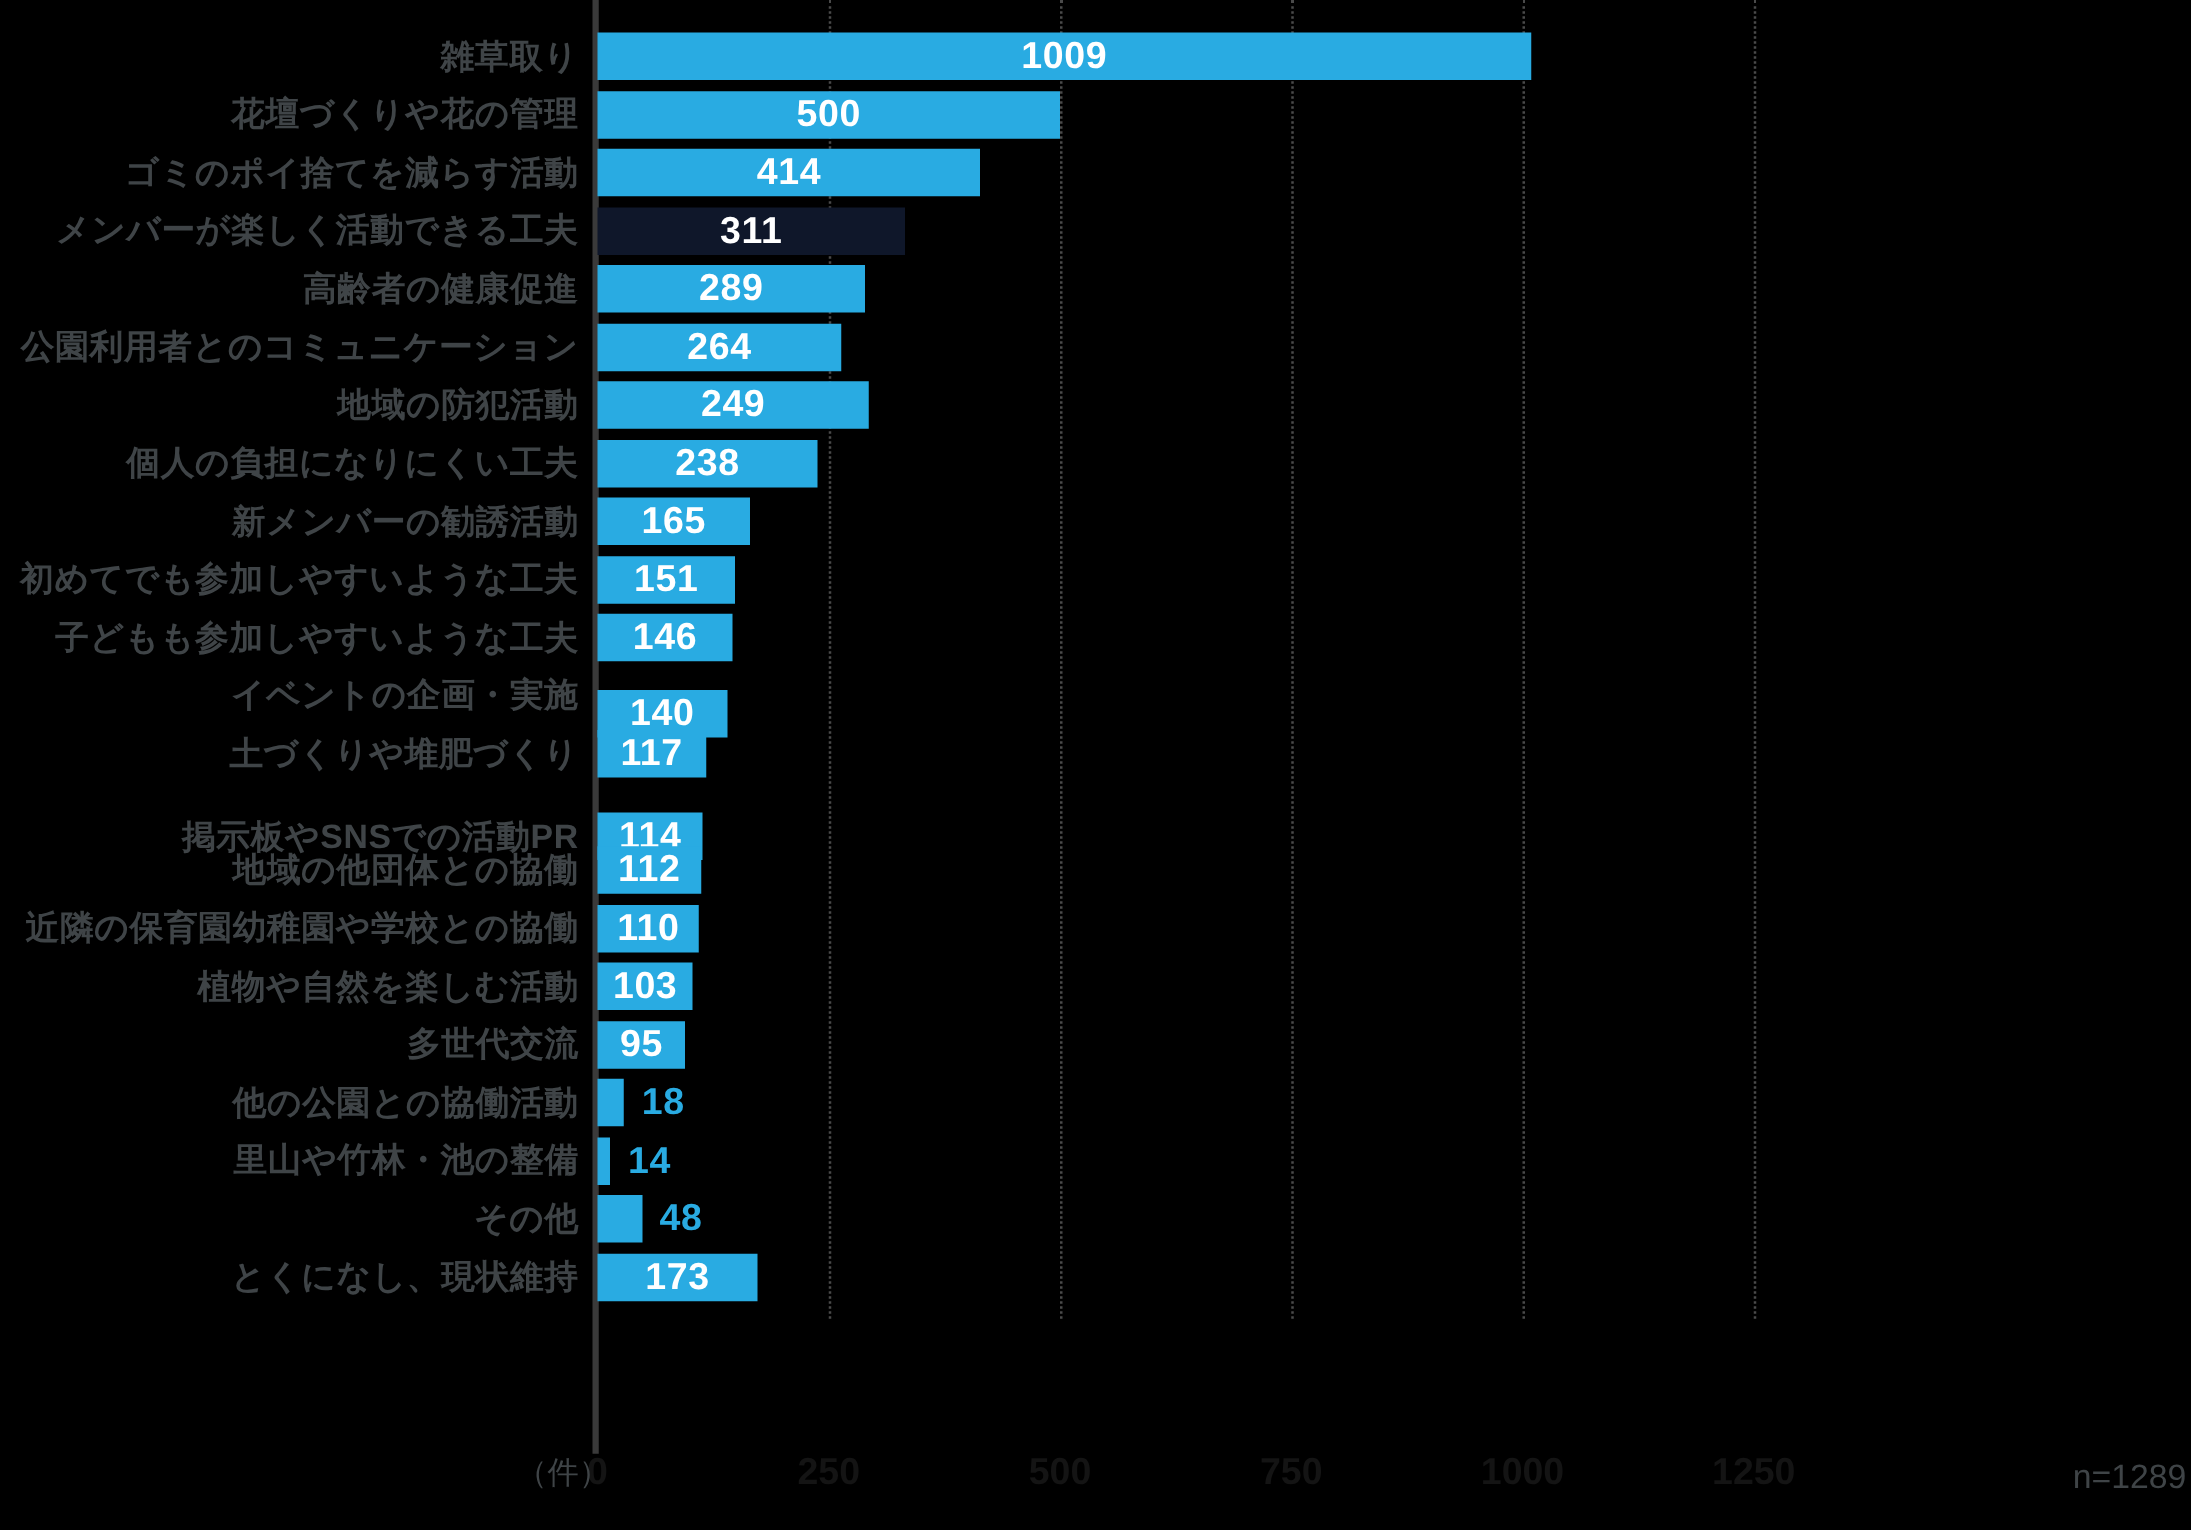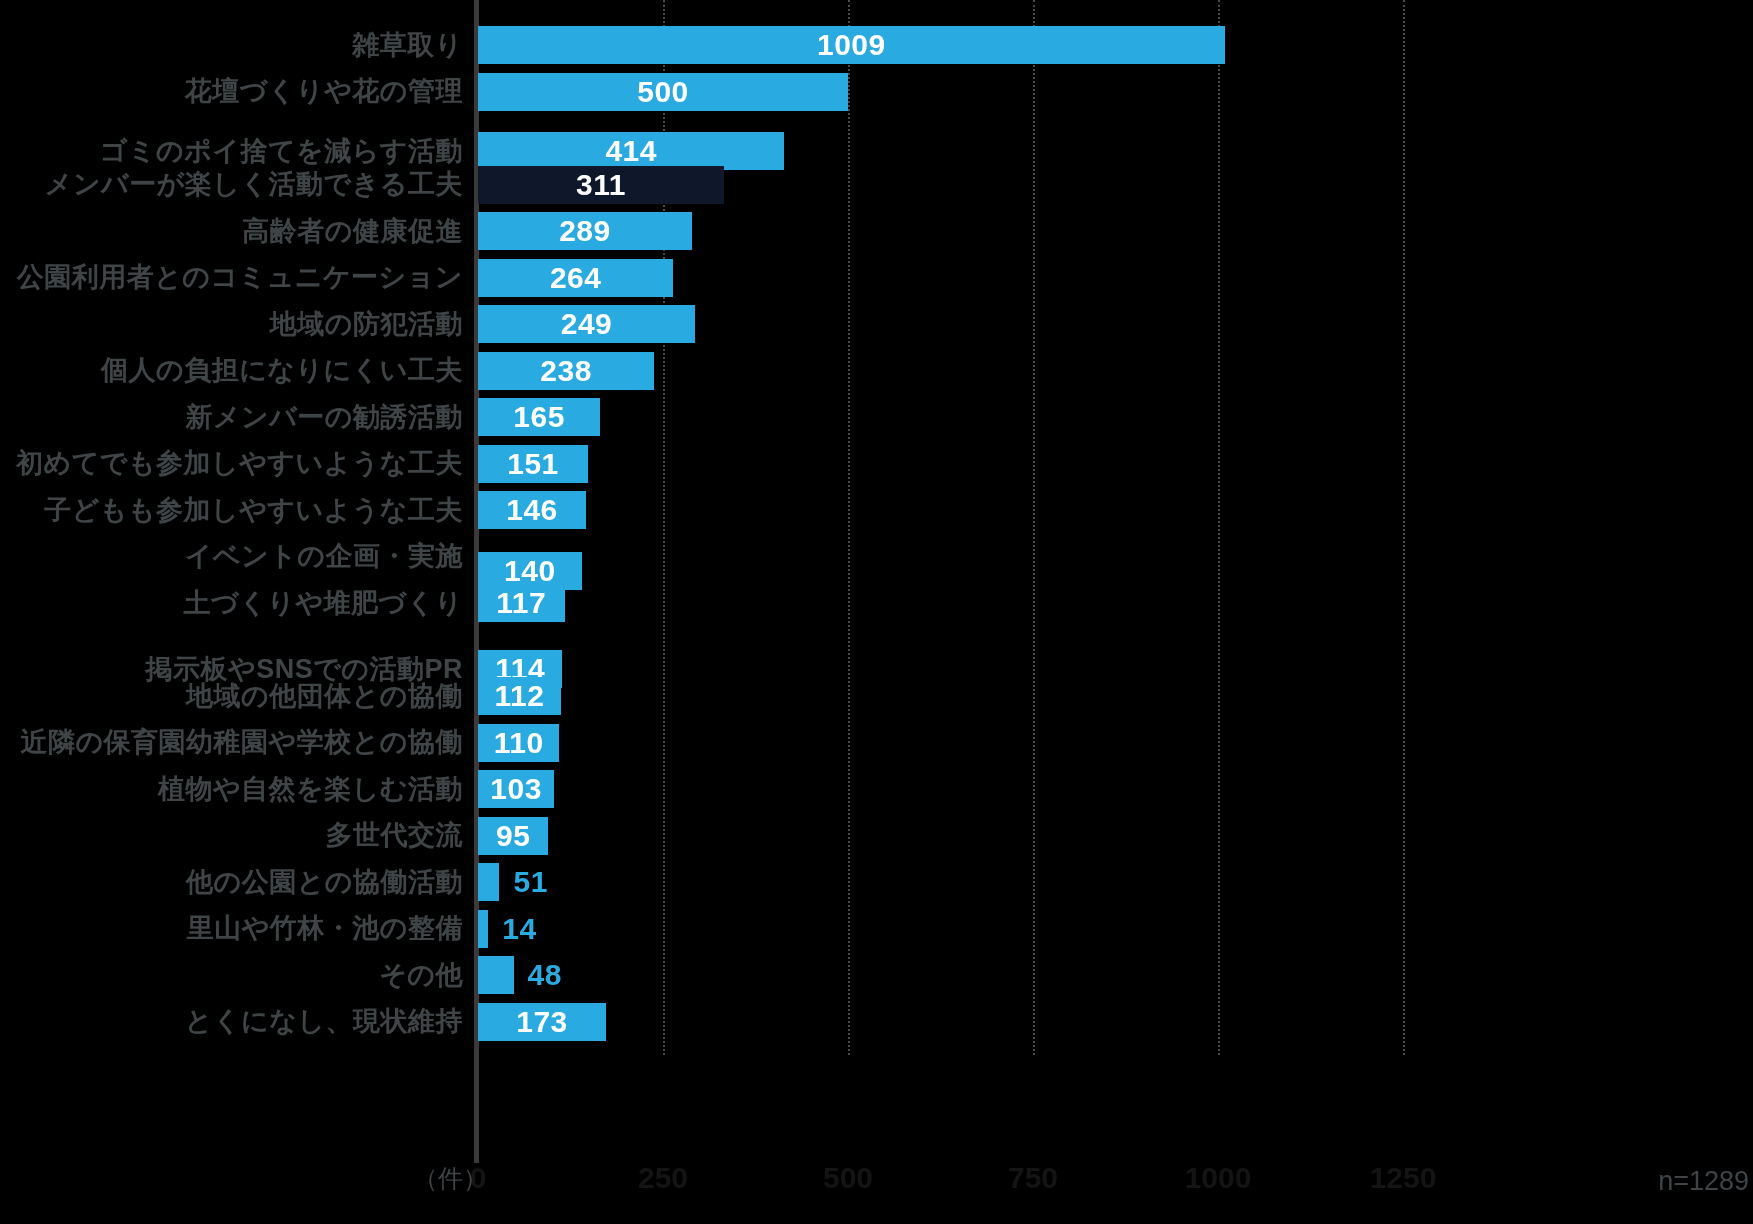--- a/index.html
+++ b/index.html
@@ -172,21 +172,21 @@
         </div>
       </div>
       <div class="row" style="top: 68.5px;">
         <div class="row-label">花壇づくりや花の管理</div>
         <div class="bar-wrap">
           <div class="bar" style="width: 370px; background: rgb(41, 171, 226);">
             <span class="bar-value-inside" style="color: rgb(255, 255, 255);">500</span>
           </div>
         </div>
       </div>
-      <div class="row" style="top: 128px;">
+      <div class="row" style="top: 115px;">
         <div class="row-label">ゴミのポイ捨てを減らす活動</div>
         <div class="bar-wrap">
           <div class="bar" style="width: 306.36px; background: rgb(41, 171, 226);">
             <span class="bar-value-inside" style="color: rgb(255, 255, 255);">414</span>
           </div>
         </div>
       </div>
       <div class="row" style="top: 161.5px;">
         <div class="row-label">メンバーが楽しく活動できる工夫</div>
         <div class="bar-wrap">
@@ -304,21 +304,21 @@
         <div class="bar-wrap">
           <div class="bar" style="width: 70.3px; background: rgb(41, 171, 226);">
             <span class="bar-value-inside" style="color: rgb(255, 255, 255);">95</span>
           </div>
         </div>
       </div>
       <div class="row" style="top: 859px;">
         <div class="row-label">他の公園との協働活動</div>
         <div class="bar-wrap">
           <div class="bar" style="width: 21.46px; background: rgb(41, 171, 226);"></div>
-          <span class="bar-value-outside" style="color: rgb(41, 171, 226);">51</span>
+          <span class="bar-value-outside" style="color: rgb(41, 171, 226);">18</span>
         </div>
       </div>
       <div class="row" style="top: 905.5px;">
         <div class="row-label">里山や竹林・池の整備</div>
         <div class="bar-wrap">
           <div class="bar" style="width: 10.36px; background: rgb(41, 171, 226);"></div>
           <span class="bar-value-outside" style="color: rgb(41, 171, 226);">14</span>
         </div>
       </div>
       <div class="row" style="top: 952px;">

